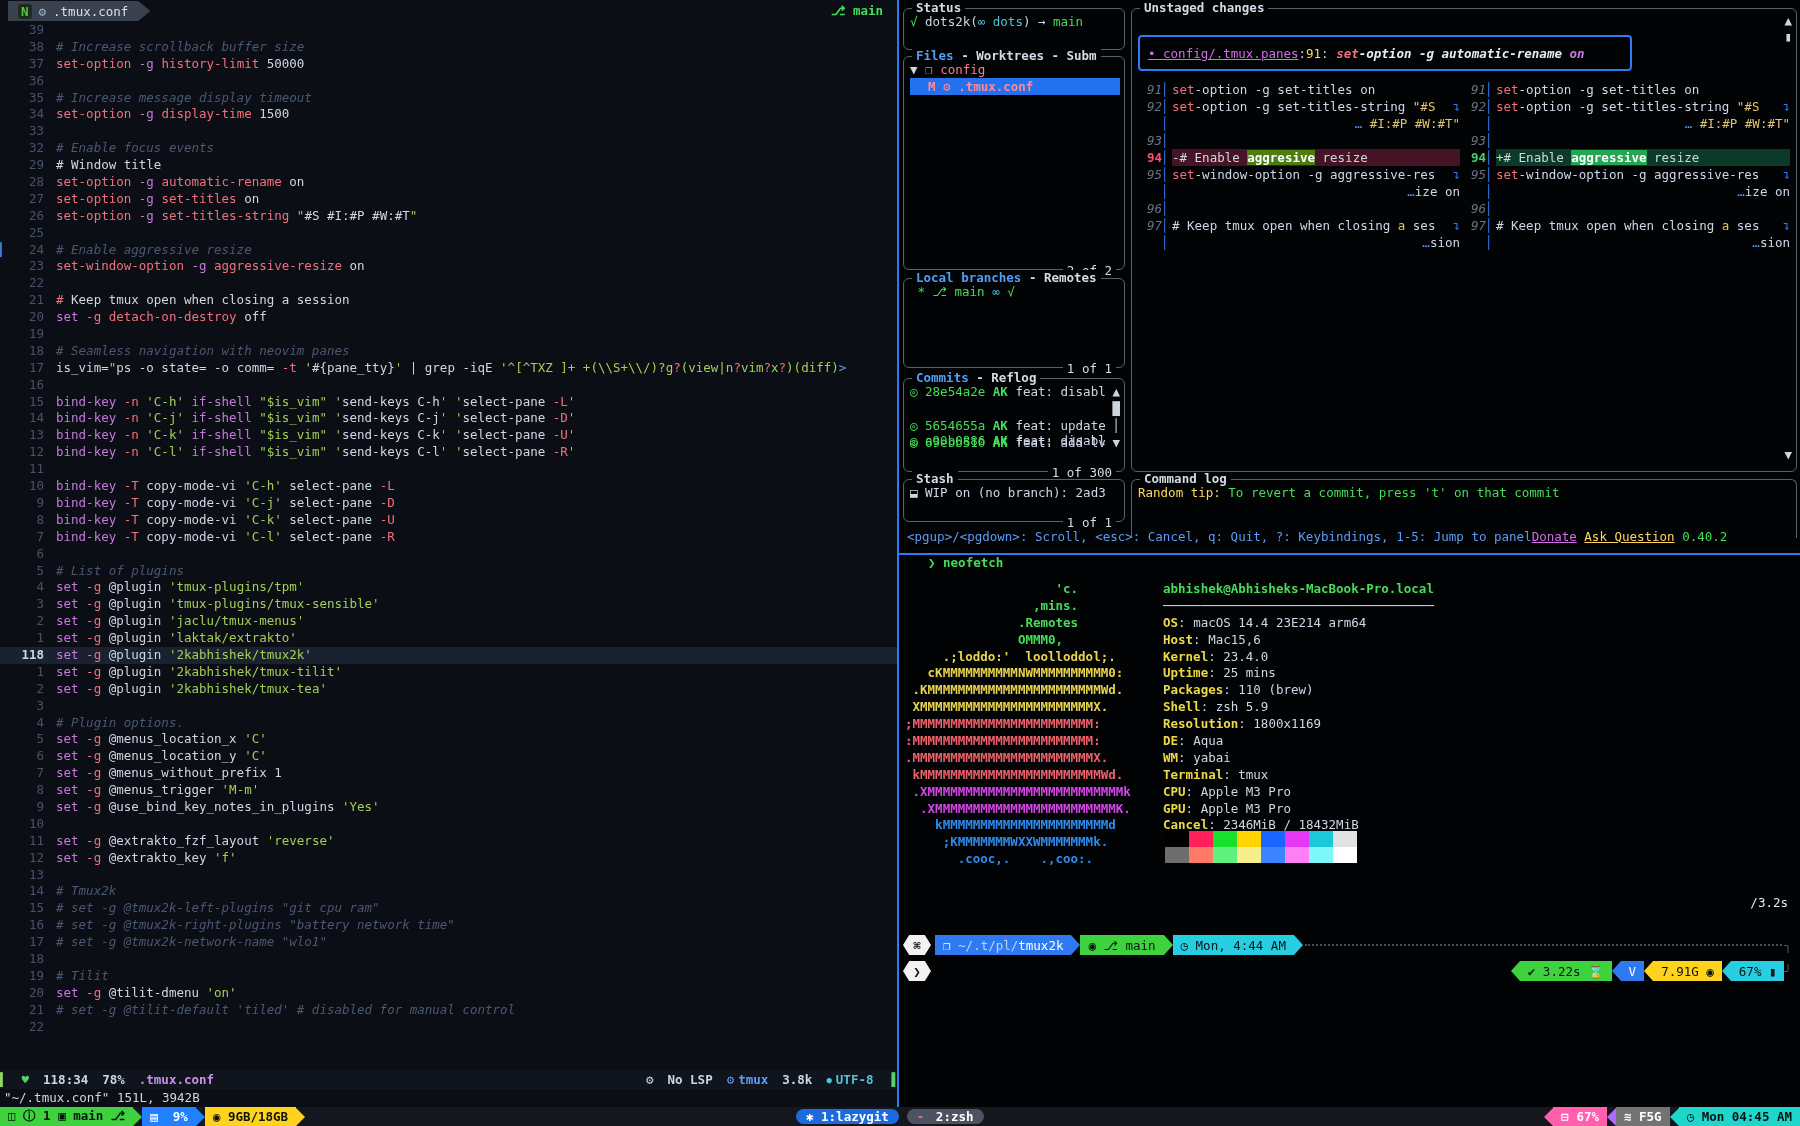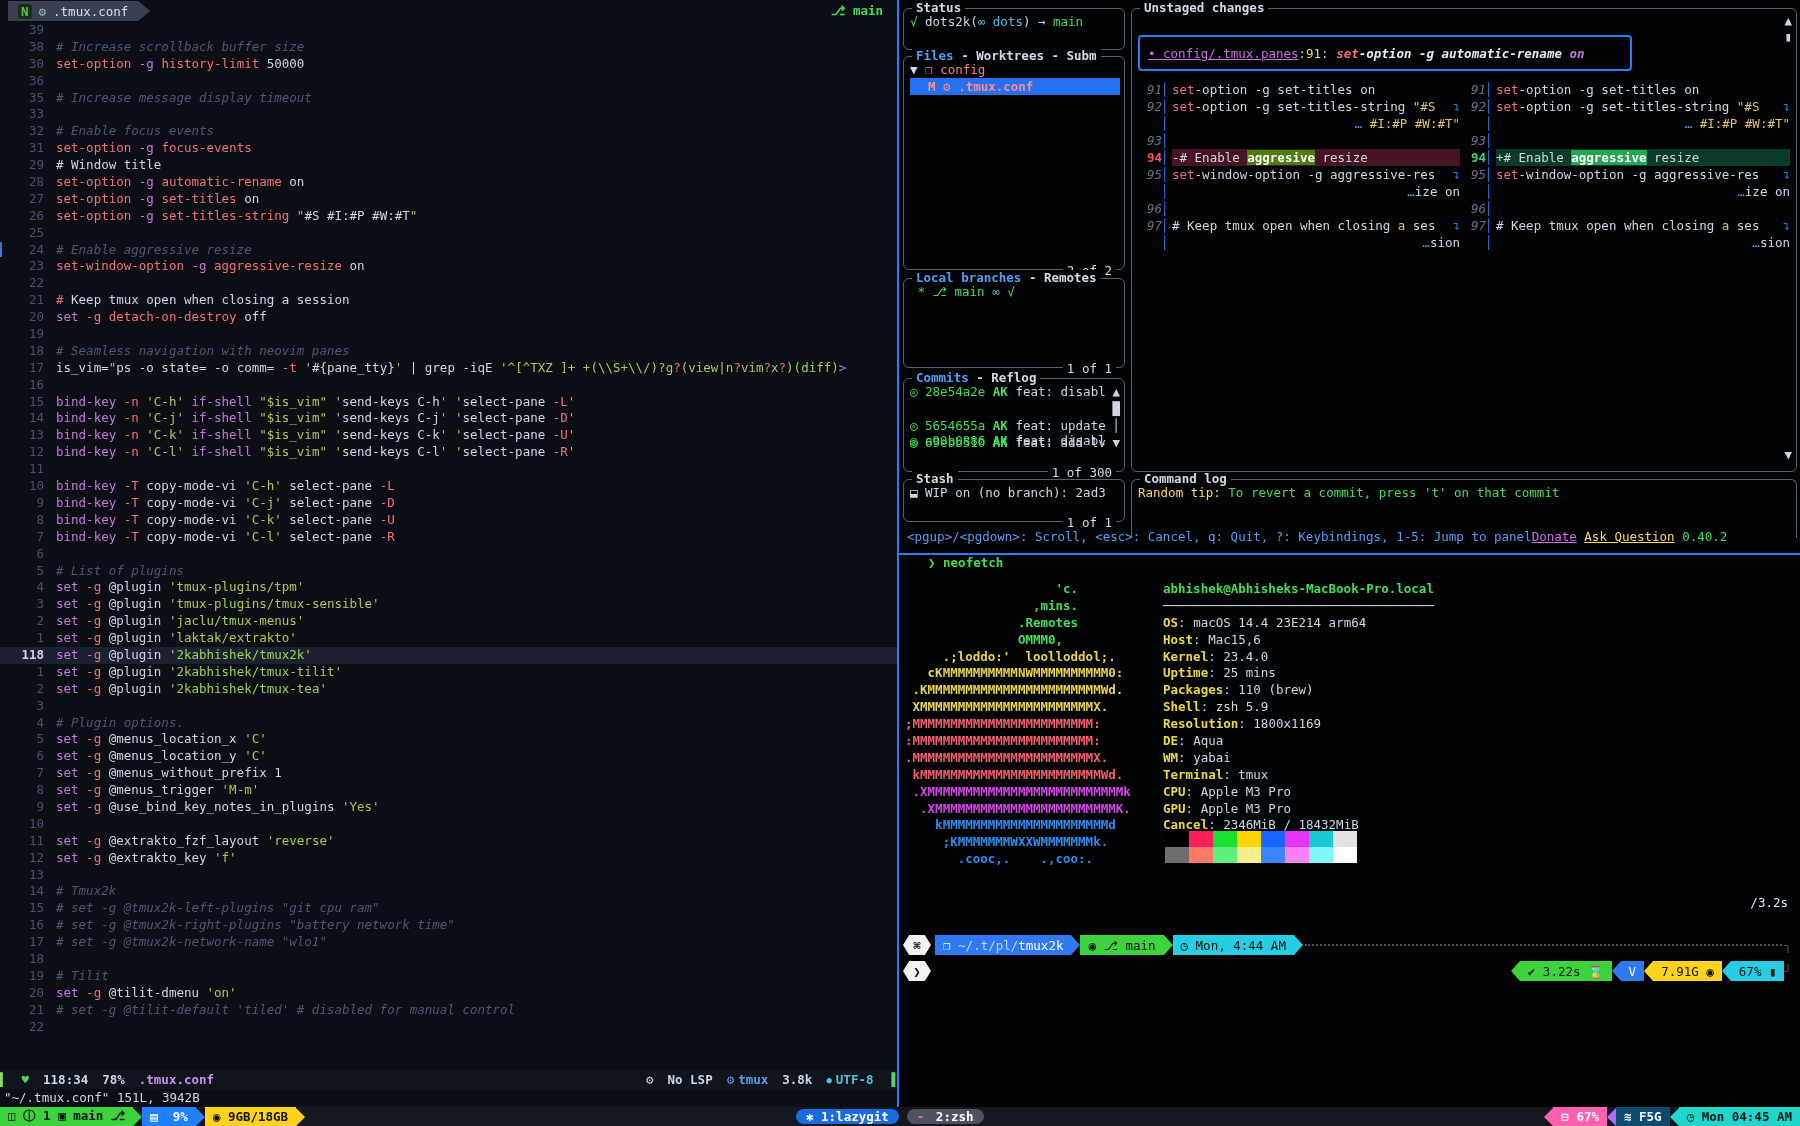--- a/index.html
+++ b/index.html
@@ -141,26 +141,26 @@
         <span>.tmux.conf</span>
       </div>
       <div id="winbar">
         <span>⎇</span>
         <span>main</span>
       </div>
     </div>
     <div id="editor">
         <div class="ed-row"><span class="ed-sign"> </span><span class="ed-ln">39</span><span class="ed-code"></span></div>
         <div class="ed-row"><span class="ed-sign"> </span><span class="ed-ln">38</span><span class="ed-code"><span class="tk-c"># Increase scrollback buffer size</span></span></div>
-        <div class="ed-row"><span class="ed-sign"> </span><span class="ed-ln">30</span><span class="ed-code"><span class="tk-r">set-option </span><span class="tk-m">-g </span><span class="tk-r">history-limit </span><span class="tk-w">50000</span></span></div>
+        <div class="ed-row"><span class="ed-sign"> </span><span class="ed-ln">37</span><span class="ed-code"><span class="tk-r">set-option </span><span class="tk-m">-g </span><span class="tk-r">history-limit </span><span class="tk-w">50000</span></span></div>
         <div class="ed-row"><span class="ed-sign"> </span><span class="ed-ln">36</span><span class="ed-code"></span></div>
         <div class="ed-row"><span class="ed-sign"> </span><span class="ed-ln">35</span><span class="ed-code"><span class="tk-c"># Increase message display timeout</span></span></div>
+        <div class="ed-row"><span class="ed-sign"> </span><span class="ed-ln">34</span><span class="ed-code"><span class="tk-r">set-option </span><span class="tk-m">-g </span><span class="tk-r">display-time </span><span class="tk-w">1500</span></span></div>
         <div class="ed-row"><span class="ed-sign"> </span><span class="ed-ln">33</span><span class="ed-code"></span></div>
         <div class="ed-row"><span class="ed-sign"> </span><span class="ed-ln">32</span><span class="ed-code"><span class="tk-c"># Enable focus events</span></span></div>
-        <div class="ed-row"><span class="ed-sign"> </span><span class="ed-ln">31</span><span class="ed-code"><span class="tk-r">set-option </span><span class="tk-m">-g </span><span class="tk-r">focus-events</span></span></div>
         <div class="ed-row"><span class="ed-sign"> </span><span class="ed-ln">29</span><span class="ed-code"><span class="tk-w"># Window title</span></span></div>
         <div class="ed-row"><span class="ed-sign"> </span><span class="ed-ln">28</span><span class="ed-code"><span class="tk-r">set-option </span><span class="tk-m">-g </span><span class="tk-r">automatic-rename </span><span class="tk-w">on</span></span></div>
         <div class="ed-row"><span class="ed-sign"> </span><span class="ed-ln">27</span><span class="ed-code"><span class="tk-r">set-option </span><span class="tk-m">-g </span><span class="tk-r">set-titles </span><span class="tk-w">on</span></span></div>
         <div class="ed-row"><span class="ed-sign"> </span><span class="ed-ln">26</span><span class="ed-code"><span class="tk-r">set-option </span><span class="tk-m">-g </span><span class="tk-r">set-titles-string </span><span class="tk-g">"</span><span class="tk-w">#S #I:#P #W:#T</span><span class="tk-g">"</span></span></div>
         <div class="ed-row"><span class="ed-sign"> </span><span class="ed-ln">25</span><span class="ed-code"></span></div>
         <div class="ed-row"><span class="ed-sign">▎</span><span class="ed-ln">24</span><span class="ed-code"><span class="tk-c"># Enable aggressive resize</span></span></div>
         <div class="ed-row"><span class="ed-sign"> </span><span class="ed-ln">23</span><span class="ed-code"><span class="tk-r">set-window-option </span><span class="tk-m">-g </span><span class="tk-r">aggressive-resize </span><span class="tk-w">on</span></span></div>
         <div class="ed-row"><span class="ed-sign"> </span><span class="ed-ln">22</span><span class="ed-code"></span></div>
         <div class="ed-row"><span class="ed-sign"> </span><span class="ed-ln">21</span><span class="ed-code"><span class="tk-r">#</span><span class="tk-w"> Keep tmux open when closing a session</span></span></div>
         <div class="ed-row"><span class="ed-sign"> </span><span class="ed-ln">20</span><span class="ed-code"><span class="tk-m">set </span><span class="tk-r">-g </span><span class="tk-r">detach-on-destroy </span><span class="tk-w">off</span></span></div>
@@ -408,19 +408,19 @@
         <span class="barrow" style="border-left: 9px solid rgb(255, 210, 30);"></span>
       </span>
     <div id="bar-windows">
         <div class="winpill active"><span class="">✱ </span><span>1:lazygit</span></div>
         <div class="winpill inactive"><span class="pfx">- </span><span>2:zsh</span></div>
       </div>
     <div id="bar-right">
         <span class="barrow" style="border-right: 9px solid rgb(255, 95, 174);"></span>
         <span class="bseg" style="background: rgb(255, 95, 174);"><span class="tk-wh">⊟ 67%</span></span>
         <span class="barrow" style="border-right: 9px solid rgb(177, 106, 255);"></span>
-        <span class="bseg" style="background: #0c4a6e;"><span class="tk-wh">≋ F5G</span></span>
+        <span class="bseg" style="background: #737373;"><span class="tk-wh">≋ F5G</span></span>
         <span class="barrow" style="border-right: 9px solid rgb(31, 214, 204);"></span>
         <span class="bseg" style="background: rgb(31, 214, 204);"><span class="tk-k">◷ Mon 04:45 AM</span></span>
       </div>
   </footer>
 
 </div>
 
 </body></html>

